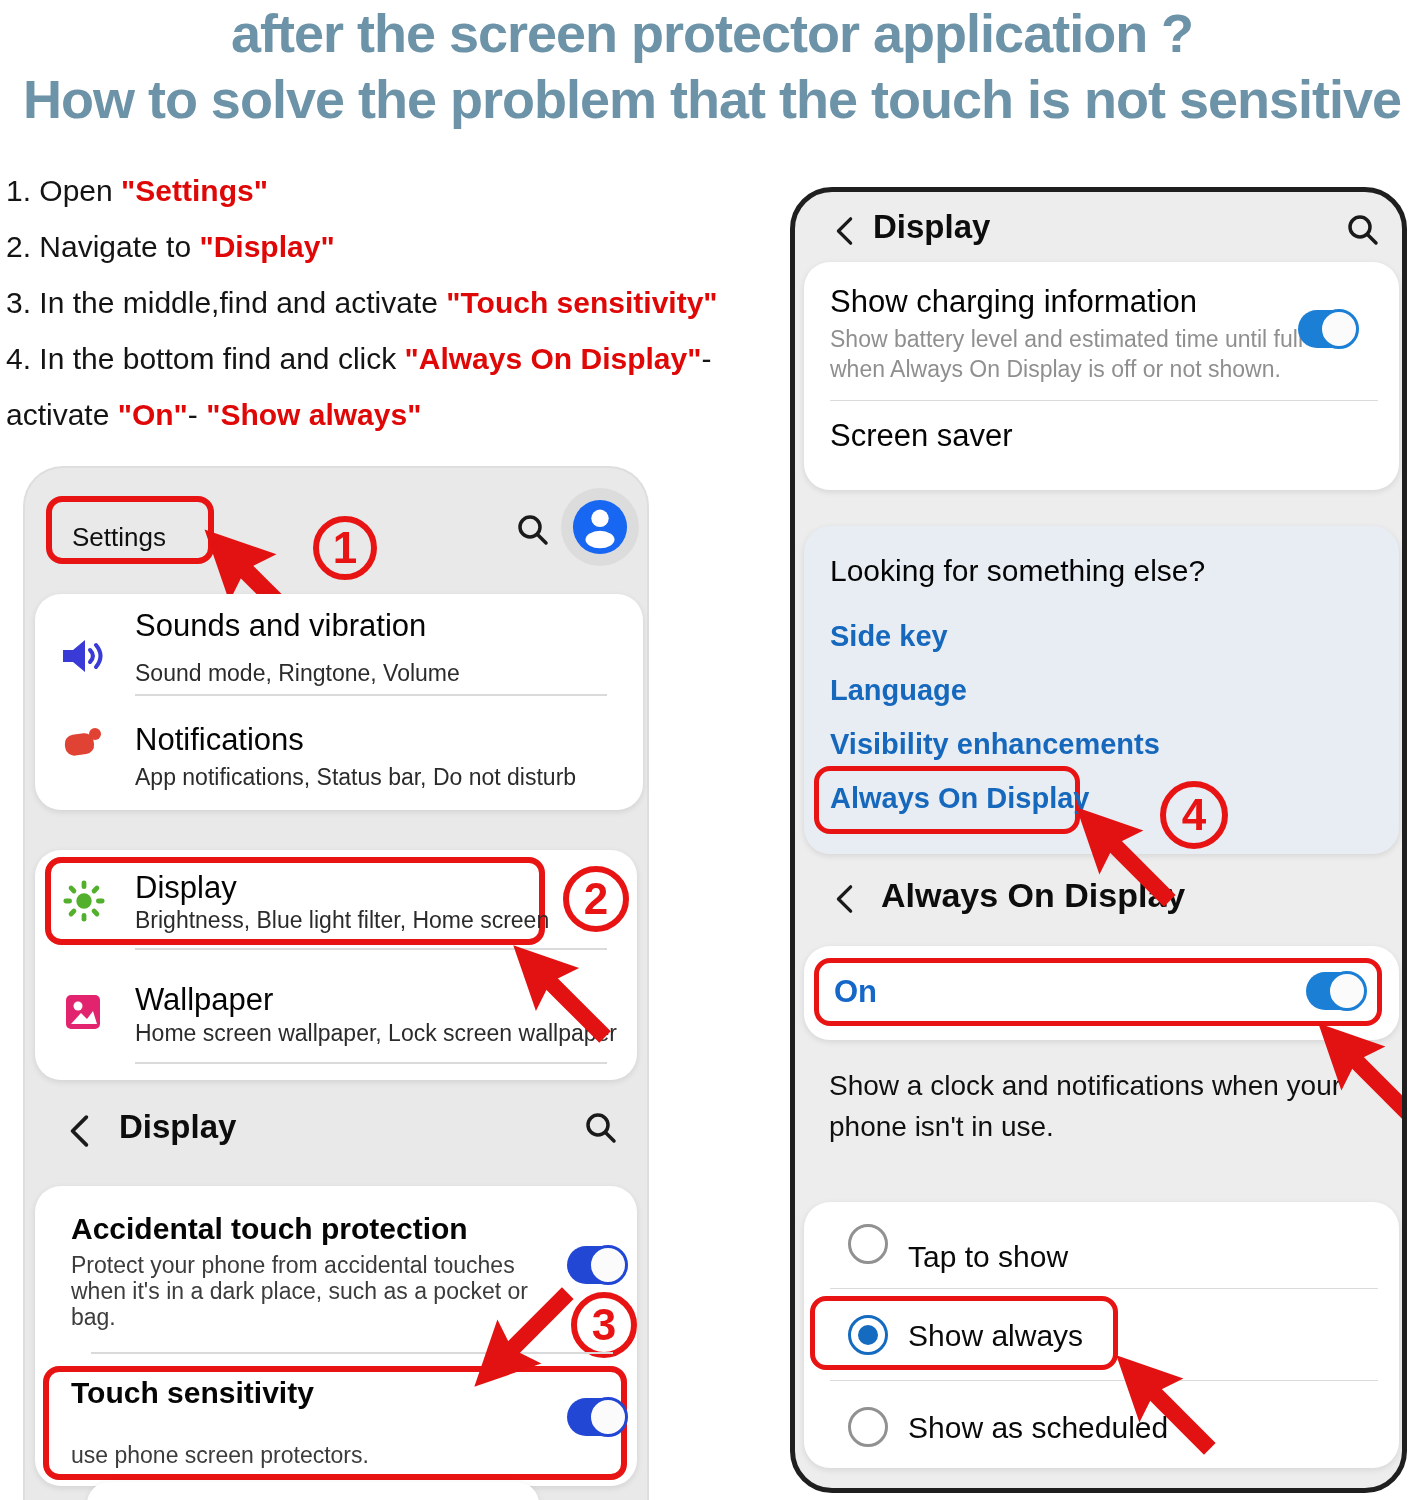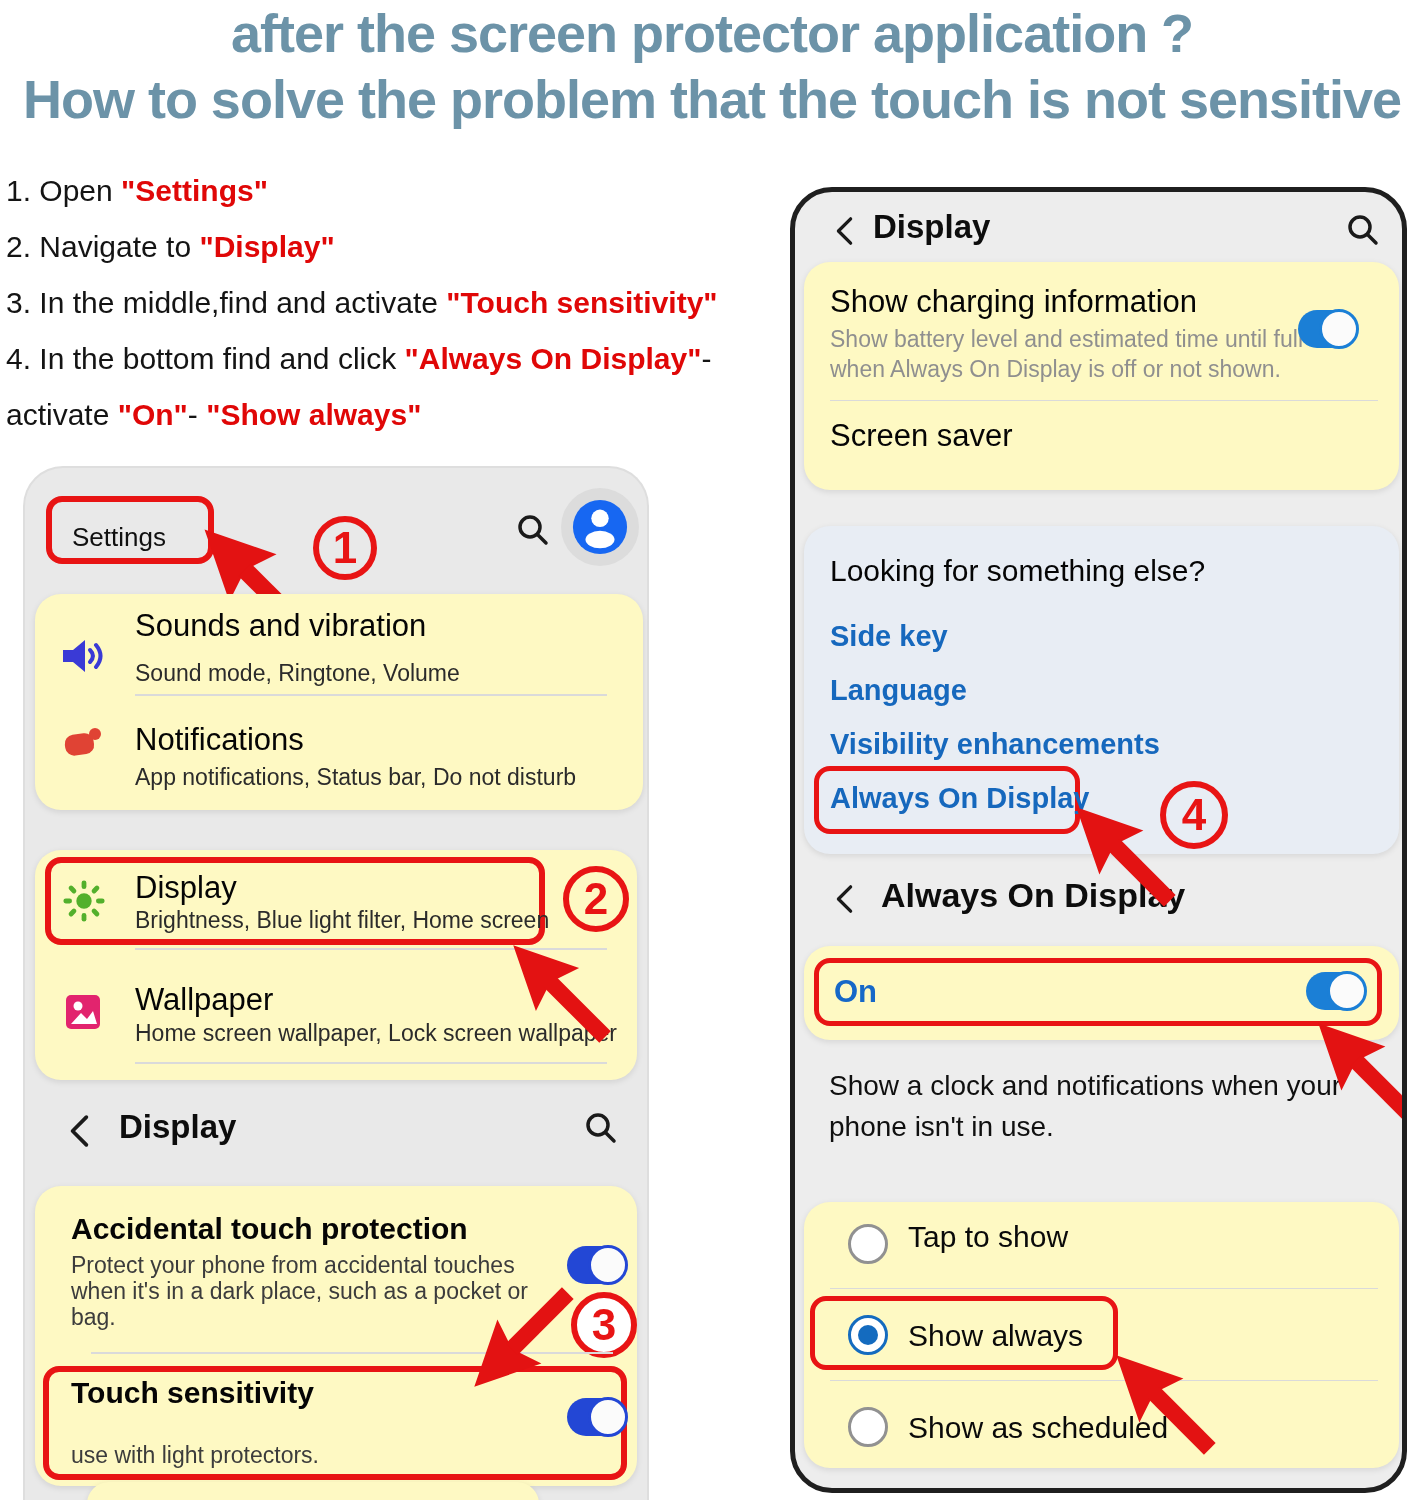--- a/index.html
+++ b/index.html
@@ -13,21 +13,21 @@
   .steps{position:absolute;left:6px;top:163px;font-size:30px;color:#141414;}
   .step{height:56px;line-height:56px;white-space:nowrap;}
   .red{color:#e00707;font-weight:700;}
   
   .phone-left{position:absolute;left:23px;top:466px;width:622px;height:1034px;
               background:#e9e9e9;border:2px solid #dedede;border-bottom:none;
               border-radius:40px 40px 0 0;}
   .phone-right{position:absolute;left:790px;top:187px;width:617px;height:1306px;
                background:#ededed;border:5px solid #1f1f1f;border-radius:42px;box-sizing:border-box;overflow:hidden;}
   
-  .card{position:absolute;background:#fef9c3;border-radius:26px;box-shadow:0 2px 6px rgba(0,0,0,0.10);}
+  .card{position:absolute;background:#ffffff;border-radius:26px;box-shadow:0 2px 6px rgba(0,0,0,0.10);}
   .card.blue{background:#e8edf4;}
   .row-title{position:absolute;font-size:31px;font-weight:500;color:#050505;white-space:nowrap;}
   .row-title.bold{font-weight:700;}
   .row-sub{position:absolute;font-size:23px;color:#2b2b2b;white-space:nowrap;}
   .desc{position:absolute;font-size:23px;color:#3c3c3c;white-space:nowrap;line-height:26px;}
   .desc.gray{color:#8f8f8f;}
   .divider{position:absolute;height:2px;background:#dadada;}
   .hdr{position:absolute;font-size:33px;font-weight:600;color:#0d0d0d;white-space:nowrap;}
   .link{position:absolute;font-size:29px;font-weight:700;color:#1668bd;white-space:nowrap;cursor:pointer;}
   
@@ -175,21 +175,21 @@
       <div class="abs" style="left:436px;top:94px;z-index:5;">
         <svg width="110" height="110" viewBox="0 0 100 100">
             <polygon points="3,97 24,36 35,58 42,65 64,76" fill="#e31212"></polygon>
             <line x1="37" y1="63" x2="88" y2="12" stroke="#e31212" stroke-width="15"></line>
           </svg>
       </div>
       <div class="ncircle" style="left:536px;top:106px;width:66px;height:66px;background:#fff;">3</div>
       <div class="divider" style="left:56px;width:522px;top:166px;"></div>
       <div class="redbox" style="left:8px;top:180px;width:572px;height:102px;"></div>
       <div class="row-title bold" style="left:36px;top:190px;font-size:30px;">Touch sensitivity</div>
-      <div class="desc" style="left:36px;top:256px;">use with light protectors.</div>
+      <div class="desc" style="left:36px;top:256px;">use phone screen protectors.</div>
       <div class="toggle" style="left:532px;top:212px;"></div>
     </div>
 
     <div class="card" style="left:62px;top:1014px;width:452px;height:22px;border-radius:22px 22px 0 0;"></div>
   </div>
 
   <div class="phone-right">
 
     <div class="abs" style="left:38px;top:24px;">
       <svg width="24" height="30" viewBox="0 0 24 32" fill="none" stroke="#1a1a1a" stroke-width="3.5" stroke-linecap="round" stroke-linejoin="round">
@@ -246,21 +246,21 @@
           <polygon points="3,3 64,24 42,35 35,42 24,64" fill="#e31212"></polygon>
           <line x1="37" y1="37" x2="88" y2="88" stroke="#e31212" stroke-width="15"></line>
         </svg>
     </div>
 
     <div class="abs" style="left:34px;top:878px;font-size:28px;color:#101010;white-space:nowrap;">Show a clock and notifications when your</div>
     <div class="abs" style="left:34px;top:919px;font-size:28px;color:#101010;white-space:nowrap;">phone isn't in use.</div>
 
     <div class="card" style="left:9px;top:1010px;width:595px;height:266px;">
       <div class="radio" style="left:44px;top:22px;"></div>
-      <div class="opt-label" style="left:104px;top:18px;">Tap to show</div>
+      <div class="opt-label" style="left:104px;top:38px;">Tap to show</div>
       <div class="divider" style="left:26px;width:548px;top:86px;height:1px;"></div>
       <div class="redbox" style="left:6px;top:94px;width:298px;height:64px;border-width:5px;"></div>
       <div class="radio sel" style="left:44px;top:113px;"></div>
       <div class="opt-label" style="left:104px;top:117px;">Show always</div>
       <div class="divider" style="left:26px;width:548px;top:178px;height:1px;"></div>
       <div class="radio" style="left:44px;top:205px;"></div>
       <div class="opt-label" style="left:104px;top:209px;">Show as scheduled</div>
     </div>
     <div class="abs" style="left:318px;top:1160px;z-index:5;">
       <svg width="110" height="110" viewBox="0 0 100 100">

